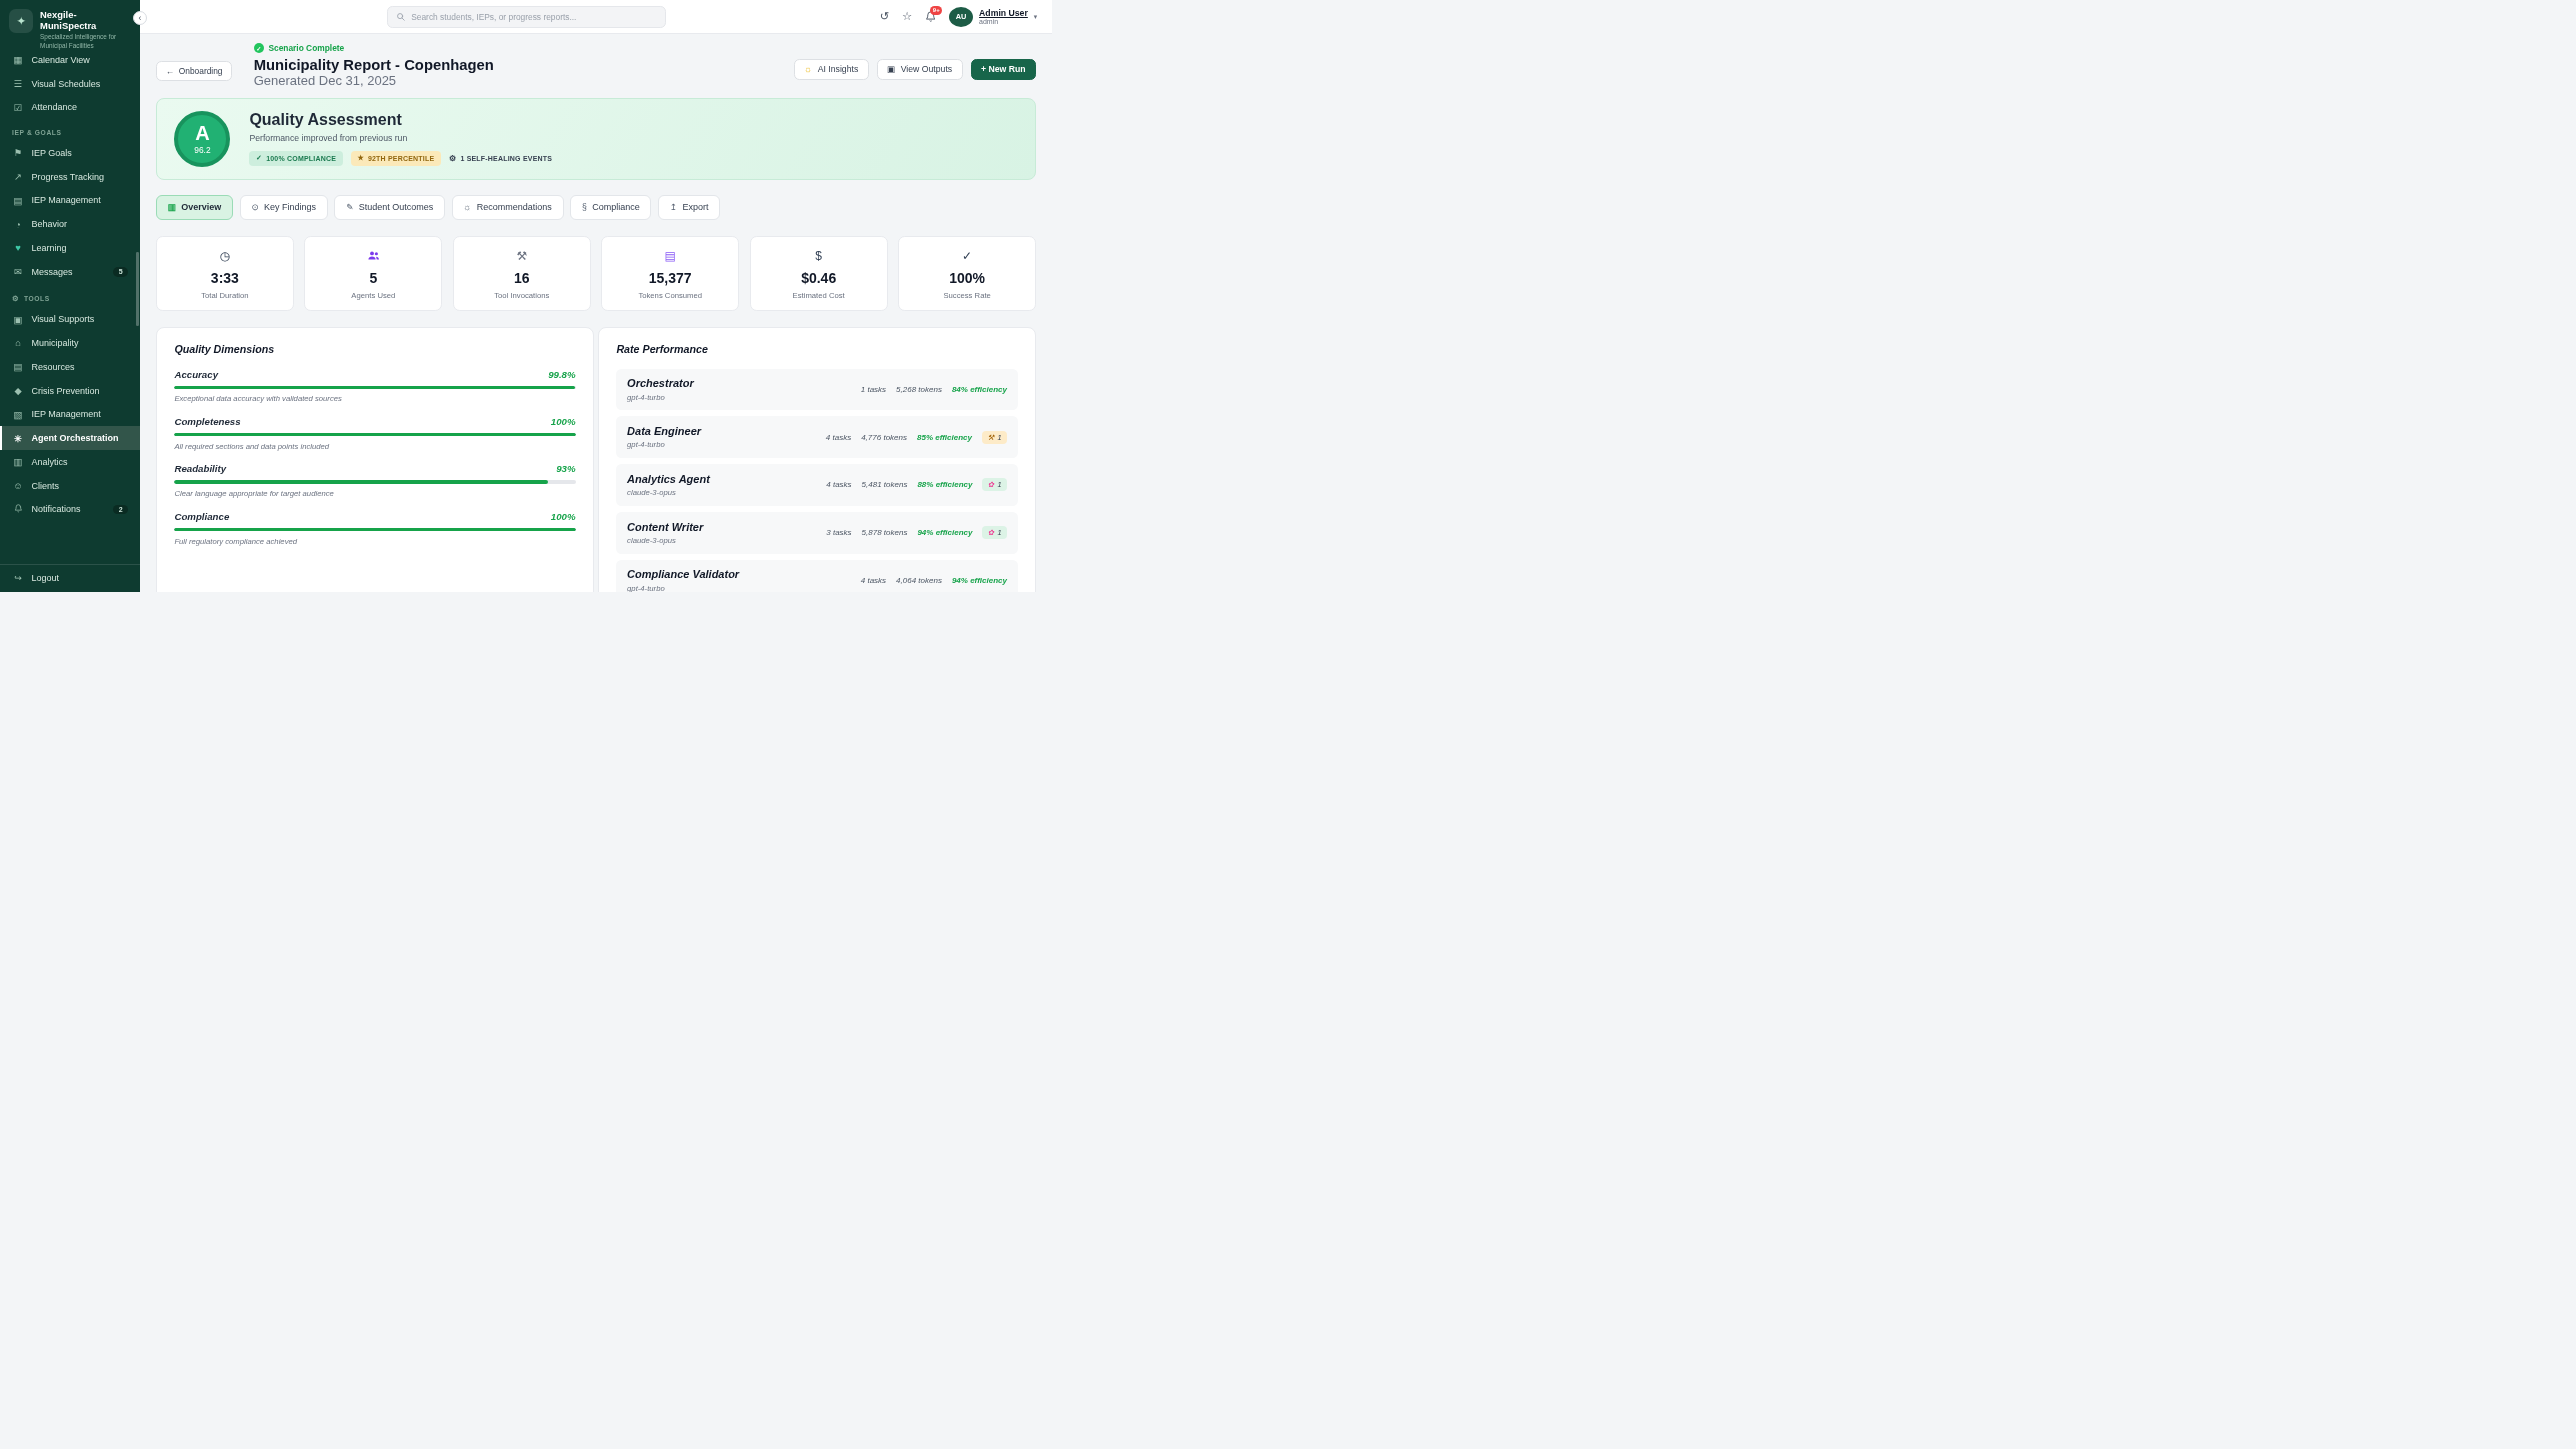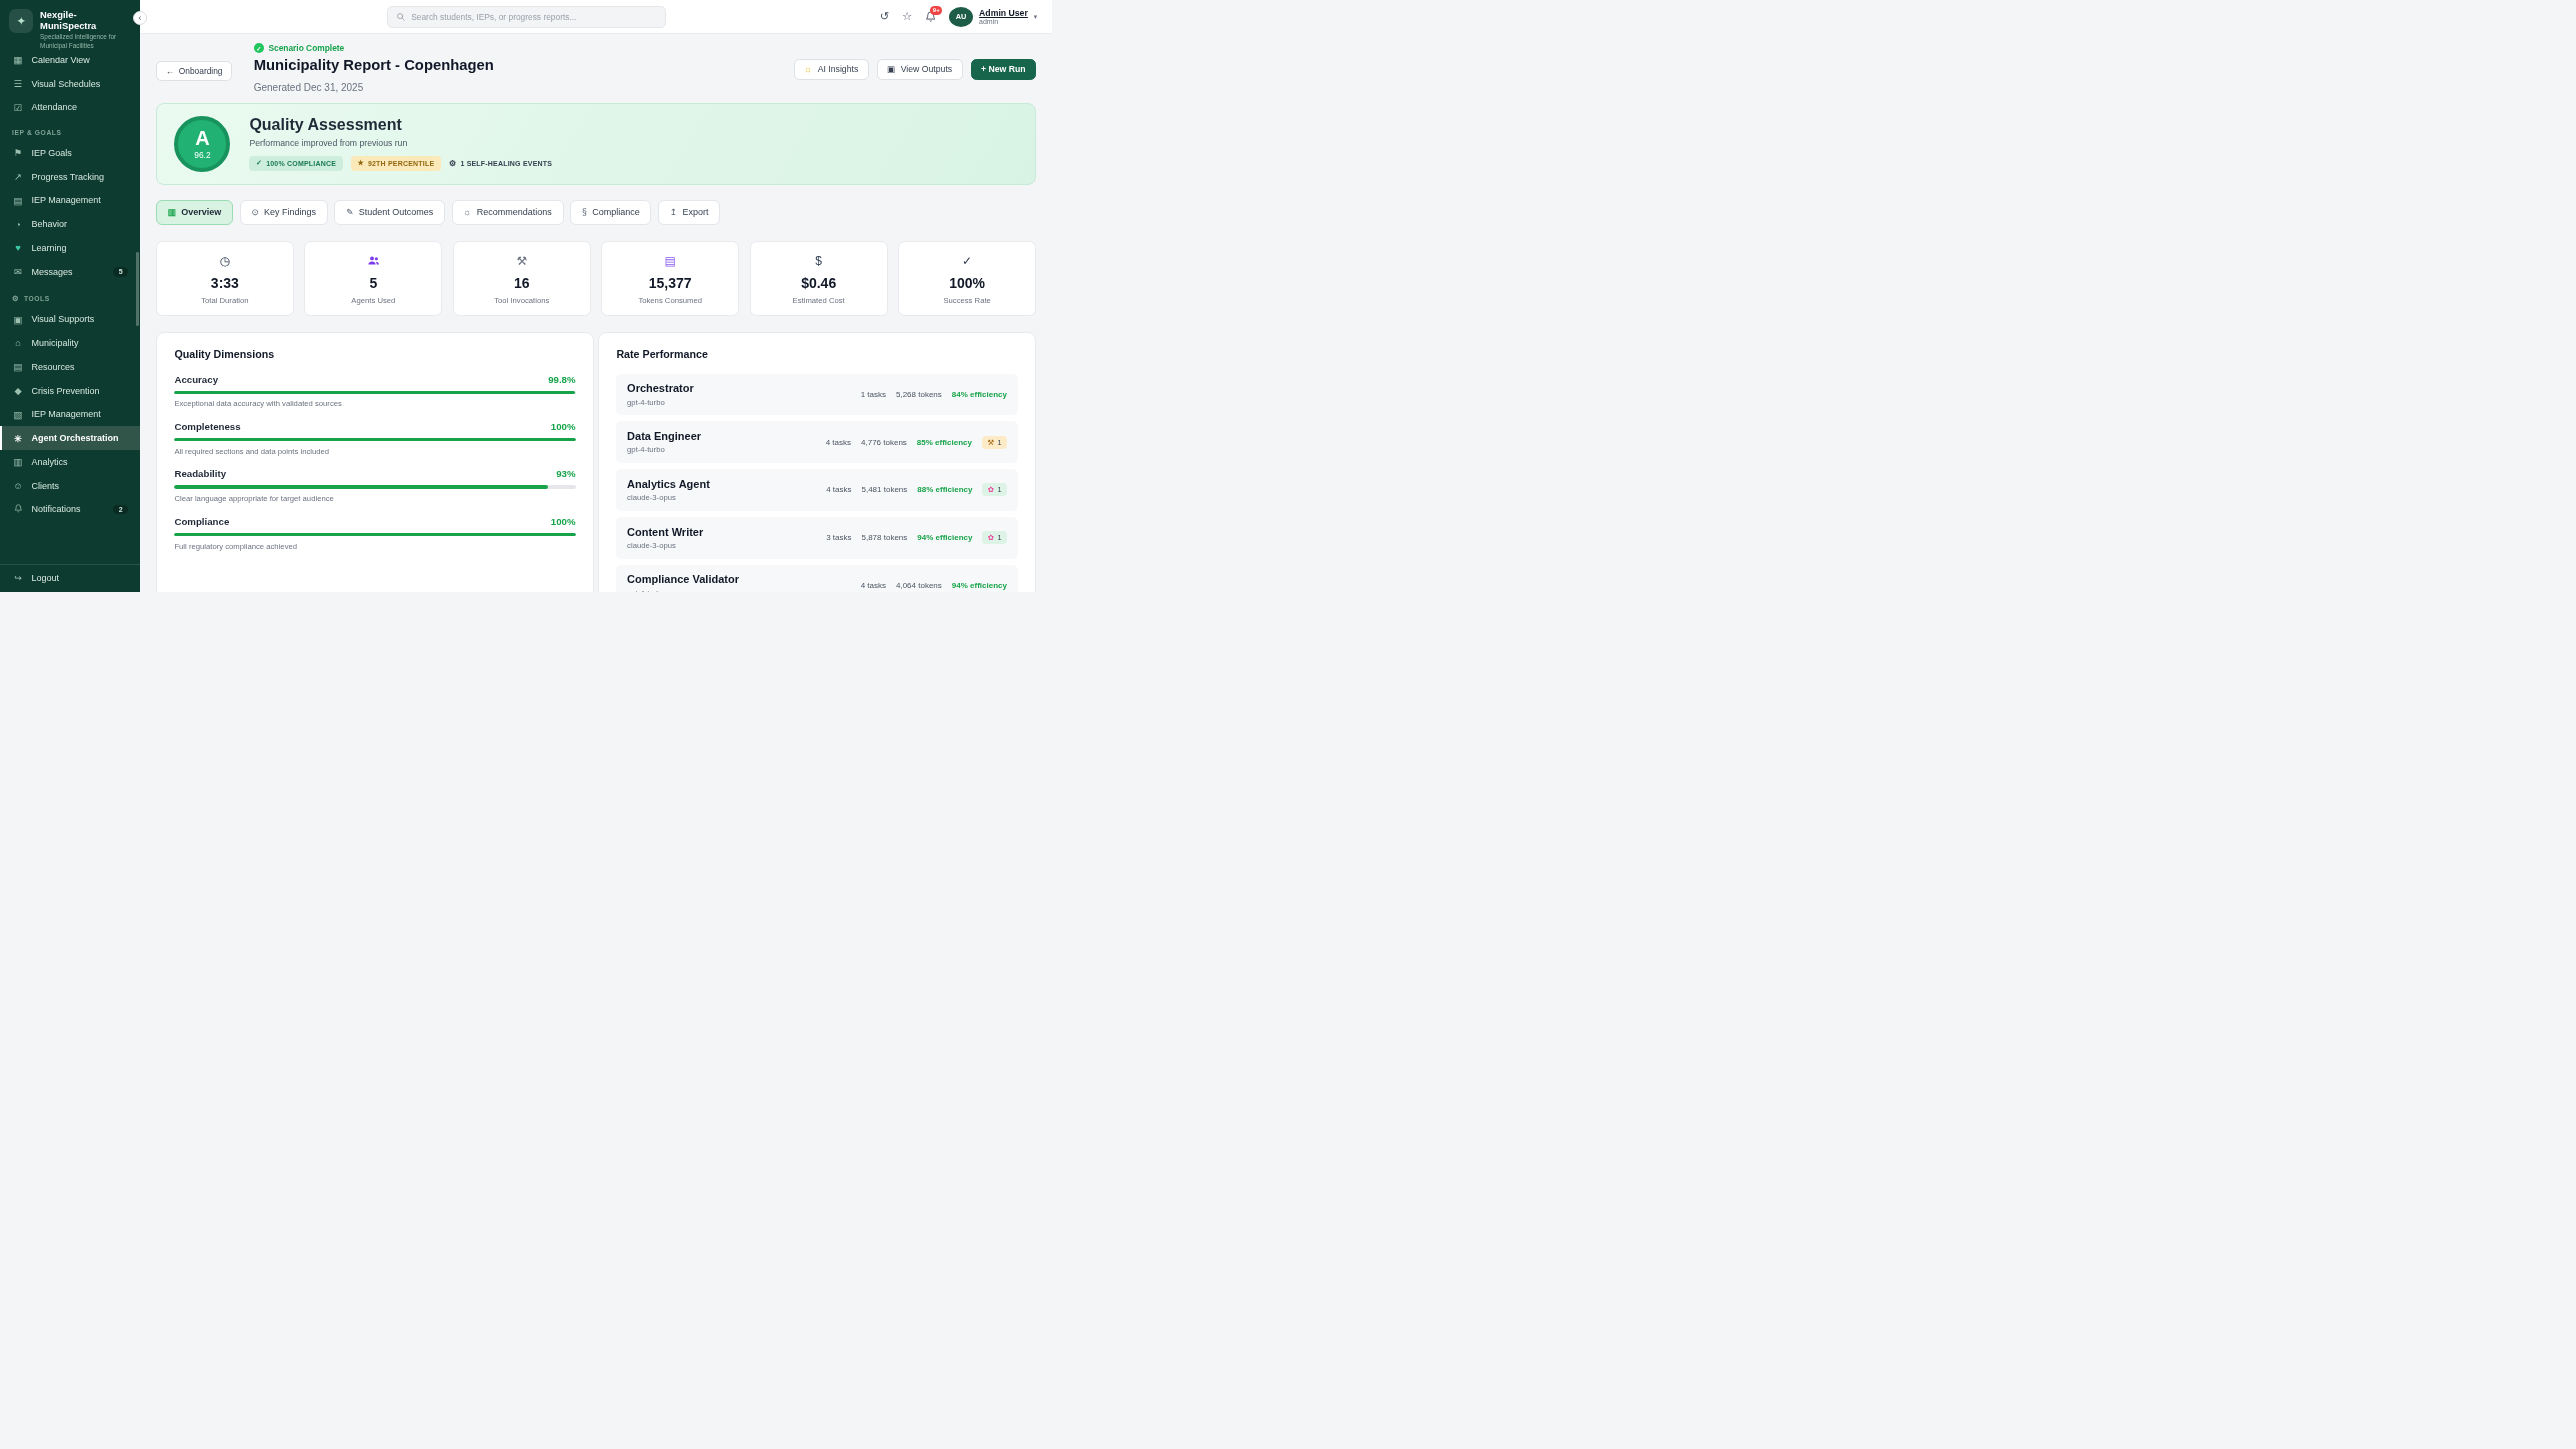--- a/index.html
+++ b/index.html
@@ -69,21 +69,21 @@
   .chev { font-size:6.7px; color:#6b7280; }
   
   .main { flex:1; overflow:hidden; padding:9.4px 16px 0; }
   .page-head { display:flex; align-items:flex-start; gap:21.5px; }
   .back-btn { margin-top:18px; height:20px; padding:0 8.7px; border-radius:5.4px; border:0.7px solid #dde0e4;
     background:#fff; font-size:8.4px; color:#374151; display:inline-flex; align-items:center; gap:4.7px; cursor:pointer; }
   .status-line { display:flex; align-items:center; gap:4.7px; font-size:8.4px; font-weight:bold; color:#16a34a; }
   .status-check { width:10px; height:10px; border-radius:50%; background:#22c55e; color:#fff; font-size:6px;
     display:flex; align-items:center; justify-content:center; }
   .page-title { font-size:14.8px; font-weight:bold; color:#111827; margin-top:4px; }
-  .page-sub { font-size:10px; color:#6b7280; margin-top:9px; }
+  .page-sub { font-size:13px; color:#6b7280; margin-top:0; }
   .head-actions { margin-left:auto; margin-top:15.4px; display:flex; gap:8px; }
   .btn { height:21px; padding:0 9.4px; border-radius:5.4px; border:0.7px solid #dde0e4; background:#fff;
     font-size:8.7px; color:#374151; display:inline-flex; align-items:center; gap:5.4px; cursor:pointer;
     font-family:"Liberation Sans", sans-serif; }
   .btn .bic { font-size:8.7px; }
   .bulb { color:#eab308; }
   .btn-primary { background:#17654a; border-color:#17654a; color:#fff; font-weight:bold; }
   
   .banner { margin-top:9.4px; background:linear-gradient(120deg,#eafaf0,#d8f3e4); border:0.7px solid #c7ebd7;
     border-radius:8px; padding:12px 17.4px; display:flex; align-items:center; gap:19px; }
@@ -111,21 +111,21 @@
   
   .stats { display:grid; grid-template-columns:repeat(6,1fr); gap:10.7px; margin-top:16px; }
   .stat { background:#fff; border:0.7px solid #e8eaee; border-radius:6.7px; padding:11.4px 5.4px 10.7px; text-align:center; }
   .stat .icn { font-size:12px; height:16px; display:flex; align-items:center; justify-content:center; color:#334155; }
   .stat .icn.purple { color:#7c3aed; }
   .stat .icn.violet { color:#8b5cf6; }
   .stat .icn.gray { color:#6b7280; }
   .stat-value { font-size:14px; font-weight:bold; color:#111827; margin-top:6px; }
   .stat-label { font-size:7.7px; color:#6b7280; margin-top:4.7px; }
   
-  .bottom { display:grid; grid-template-columns:1fr 1fr; gap:4px; margin-top:16px; }
+  .bottom { display:grid; grid-template-columns:1fr 1fr; gap:4px; margin-top:16px;font-style:italic; }
   .card { background:#fff; border:0.7px solid #e8eaee; border-radius:8px; padding:14.8px 17.4px; }
   .card-left { min-height:268px; }
   .card h3 { font-size:10.7px; font-weight:bold; color:#111827; margin-bottom:13.4px; }
   .dim { margin-bottom:12.7px; }
   .dim-head { display:flex; justify-content:space-between; align-items:baseline; }
   .dim-name { font-size:9.7px; font-weight:bold; color:#1f2937; }
   .dim-val { font-size:9.7px; font-weight:bold; color:#16a34a; }
   .bar { height:3.4px; background:#e5e7eb; border-radius:2px; margin-top:6px; overflow:hidden; }
   .bar-fill { height:100%; background:#16a34a; border-radius:2px; }
   .dim-cap { font-size:7.7px; color:#6b7280; margin-top:5.4px; }

